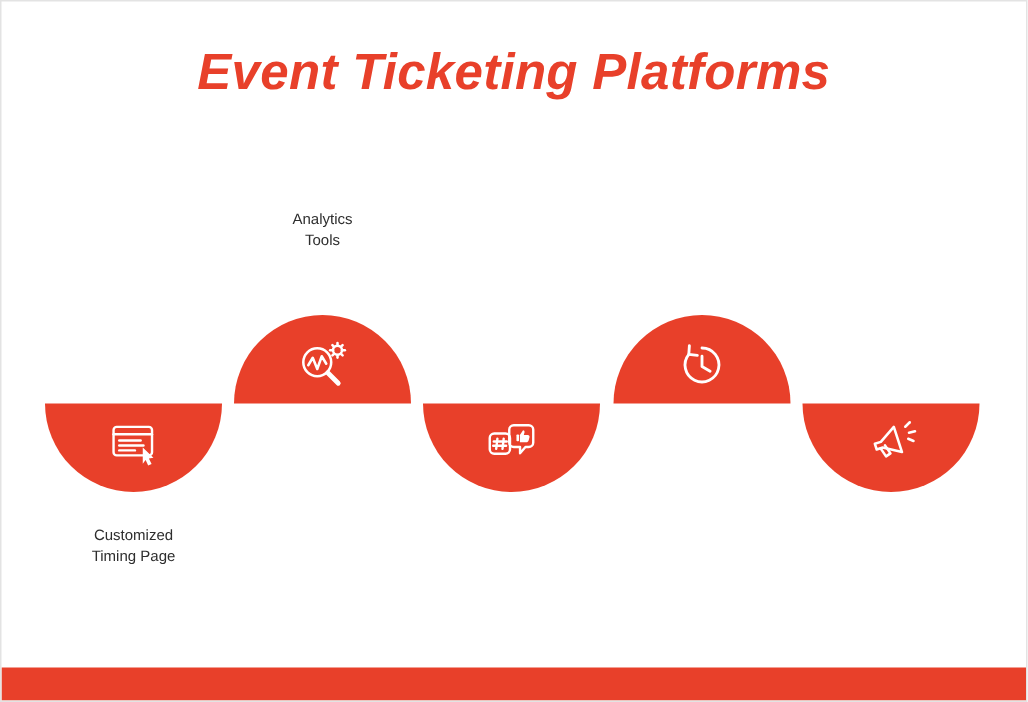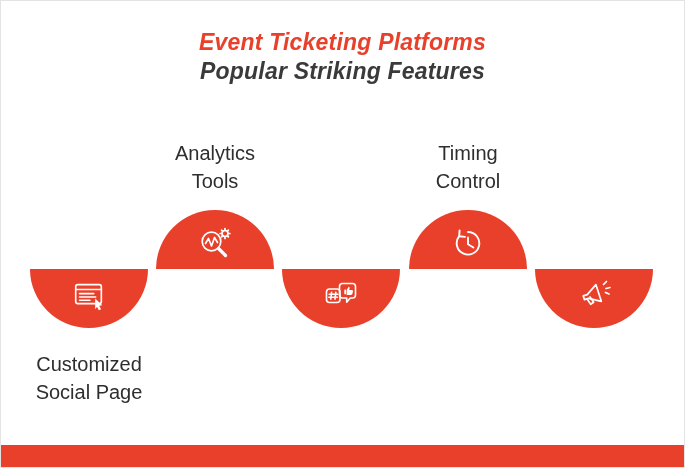--- a/index.html
+++ b/index.html
@@ -20,21 +20,21 @@
     background:#fff;
     border:1px solid #e3e3e3;
     overflow:hidden;
   }
   .header{
     position:absolute;
     top:28px; left:0; right:0;
     text-align:center;
   }
   .title{
-    font-size:23px;
+    font-size:34px;
     font-weight:700;
     font-style:italic;
     color:var(--title);
     letter-spacing:.2px;
     line-height:1.15;
   }
   .subtitle{
     font-size:23px;
     font-weight:700;
     font-style:italic;
@@ -61,21 +61,21 @@
     left:50%;
     transform:translateX(-50%);
     width:40px; height:40px;
     display:flex; align-items:center; justify-content:center;
   }
   .dome-up .icon{ bottom:5px; }
   .dome-down .icon{ top:7px; }
   .label{
     position:absolute;
     text-align:center;
-    font-size:20px;
+    font-size:10px;
     line-height:1.38;
     color:var(--label);
     white-space:pre-line;
   }
   .l0{ left:13px;  top:350px; width:150px; }
   .l1{ left:144px; top:139px; width:140px; }
   .l2{ left:260px; top:348px; width:160px; }
   .l3{ left:397px; top:139px; width:140px; }
   .l4{ left:518px; top:348px; width:150px; }
   .footer-bar{
@@ -86,37 +86,36 @@
   }
   svg{ display:block; }
 </style>
 </head>
 <body>
 
 <div class="stage">
 
   <header class="header">
     <h1 class="title">Event Ticketing Platforms</h1>
-    <h2 class="subtitle">Popular Striking Features</h2>
   </header>
 
   <div class="dome dome-down f0">
     <span class="icon">
       <svg viewBox="0 0 40 40" width="38" height="38" fill="none" stroke="#fff" stroke-width="1.7" stroke-linecap="round" stroke-linejoin="round">
         <rect x="6" y="8" width="27" height="20" rx="2.2"></rect>
         <line x1="6" y1="13.2" x2="33" y2="13.2"></line>
         <line x1="10" y1="17.5" x2="25" y2="17.5"></line>
         <line x1="10" y1="21" x2="27" y2="21"></line>
         <line x1="10" y1="24.5" x2="21" y2="24.5"></line>
         <path d="M26.5 22.5 l7.5 7.2 -3.2 .5 1.9 3.8 -2.4 1.1 -1.8 -3.8 -2 2.6 z" fill="#fff" stroke="none"></path>
       </svg>
     </span>
   </div>
   <div class="label l0">Customized
-Social Page</div>
+Timing Page</div>
 
   <div class="dome dome-up f1">
     <span class="icon">
       <svg viewBox="0 0 40 40" width="40" height="40" fill="none" stroke="#fff" stroke-width="1.7" stroke-linecap="round" stroke-linejoin="round">
         <circle cx="16.5" cy="17.5" r="9.3"></circle>
         <polyline points="10.5,19.5 13.5,14.5 16.5,22 19.5,13.5 22.5,18.5"></polyline>
         <line x1="23.5" y1="24.5" x2="30.5" y2="31.5" stroke-width="3.2"></line>
         <circle cx="30" cy="9.5" r="3"></circle>
         <line x1="30" y1="4.6" x2="30" y2="6.4"></line>
         <line x1="30" y1="12.6" x2="30" y2="14.4"></line>
@@ -149,22 +148,20 @@
 
   <div class="dome dome-up f3">
     <span class="icon">
       <svg viewBox="0 0 40 40" width="40" height="40" fill="none" stroke="#fff" stroke-width="1.9" stroke-linecap="round" stroke-linejoin="round">
         <path d="M11.2 12.2 a11.3 11.3 0 1 0 8.8 -4.2"></path>
         <polyline points="11.6,6.4 11.2,12.2 16.9,12.9"></polyline>
         <path d="M20 13.5 v6.8 l5.4 3.2"></path>
       </svg>
     </span>
   </div>
-  <div class="label l3">Timing
-Control</div>
 
   <div class="dome dome-down f4">
     <span class="icon">
       <svg viewBox="0 0 40 40" width="40" height="40" fill="none" stroke="#fff" stroke-width="1.7" stroke-linecap="round" stroke-linejoin="round">
         <g transform="rotate(-18 20 19)">
           <path d="M9.5 16.5 h4.2 l11.3 -6.8 v17.6 l-11.3 -6.8 h-4.2 z"></path>
           <path d="M12.2 20.6 l1.8 6.2 3.4 -1 -1.8 -6.2"></path>
         </g>
         <line x1="29.5" y1="8.5" x2="32.5" y2="5.5"></line>
         <line x1="32" y1="12.5" x2="36" y2="11.5"></line>

